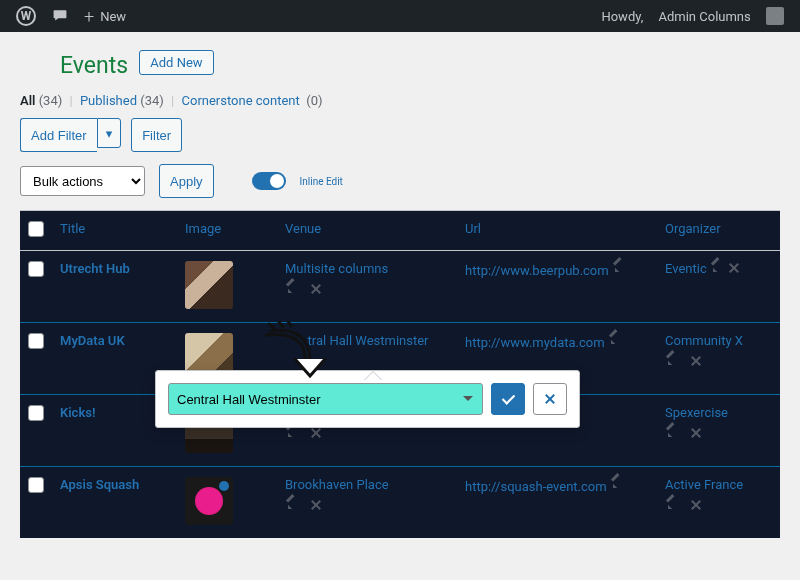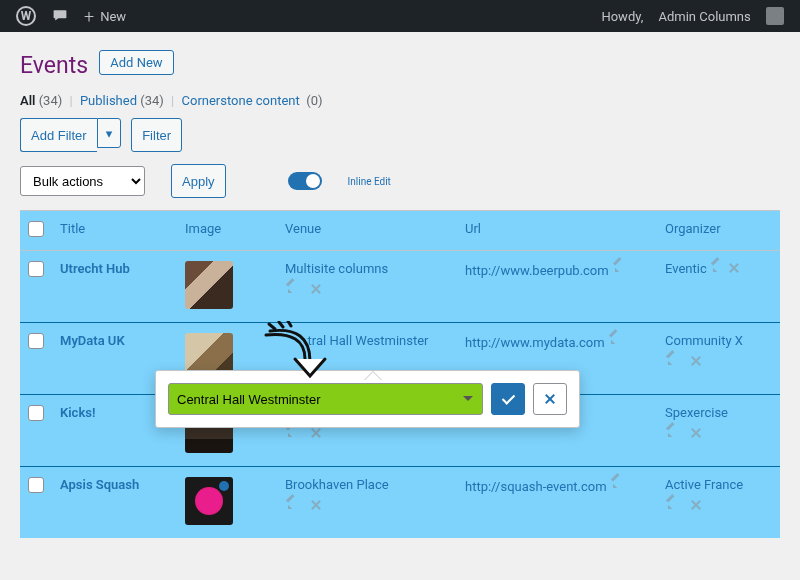--- a/index.html
+++ b/index.html
@@ -8,41 +8,41 @@
 
   
   .wp-adminbar { height: 32px; background: #1d2327; color: #c3c4c7; display: flex; align-items: center; padding: 0 8px; font-size: 13px; }
   .wp-adminbar .ab-item { display: flex; align-items: center; gap: 6px; padding: 0 8px; height: 32px; color: #c3c4c7; }
   .wp-adminbar .spacer { flex: 1; }
   .wp-adminbar .avatar { width: 18px; height: 18px; background: #7b8085; border-radius: 2px; display:inline-block; }
   .wp-logo { width: 20px; height: 20px; border-radius: 50%; border: 2px solid #c3c4c7; display: inline-flex; align-items: center; justify-content: center; font-size: 12px; font-weight: bold; color:#c3c4c7; }
 
   .wrap { padding: 18px 20px 0 20px; }
 
-  h1.page-title { font-size: 23px; font-weight: 400; color:#701a75; display:inline-block; margin-right:8px; }
+  h1.page-title { font-size: 23px; font-weight: 400; color:#15803d; display:inline-block; margin-right:8px;margin-left:40px; }
   .page-title-action { display:inline-block; padding:4px 10px; font-size:13px; border:1px solid #2271b1; color:#2271b1; border-radius:3px; background:#f6f7f7; vertical-align: 6px; cursor:pointer;}
 
   .subsubsub { margin: 14px 0 10px 0; font-size:13px; color:#646970; }
   .subsubsub .current { color:#1d2327; font-weight:600; }
   .subsubsub .sep { margin:0 4px; color:#c3c4c7; }
   .subsubsub .count { color:#646970; }
 
   .btn { border:1px solid #2271b1; background:#f6f7f7; color:#2271b1; padding:16px 10px; font-size:13px; border-radius:3px; cursor:pointer; display:inline-flex; align-items:center; gap:4px; height:30px;}
   .btn-row { display:flex; gap:10px; margin-bottom:12px; }
   .btn.split { border-top-right-radius:0; border-bottom-right-radius:0; border-right:none;}
   .btn.caret { border-top-left-radius:0; border-bottom-left-radius:0; padding:4px 8px;}
   select.bulk { height:30px; border:1px solid #8c8f94; border-radius:3px; padding:0 24px 0 8px; font-size:13px; background:#fff; }
 
-  .actions-row { display:flex; align-items:center; gap:26px; margin-bottom:12px;}
+  .actions-row { display:flex; align-items:center; gap:14px; margin-bottom:12px;}
   .toggle { position:relative; width:34px; height:18px; border-radius:9px; background:#2271b1; display:inline-block;}
   .toggle::after{content:""; position:absolute; right:2px; top:2px; width:14px; height:14px; background:#fff; border-radius:50%;}
   .inline-edit-label{ color:#2271b1; font-weight:400; font-size:10px; }
 
   
-  table.wp-list { width:100%; border-collapse:collapse; background:#7dd3fc; }
+  table.wp-list { width:100%; border-collapse:collapse; background:#0f172a; }
   table.wp-list th, table.wp-list td { text-align:left; padding:10px 8px; vertical-align:top; font-size:13px; border-top:1px solid #0369a1;}
   table.wp-list thead th { border-top:1px solid #c3c4c7; border-bottom:1px solid #c3c4c7; color:#2271b1; font-weight:400;}
   table.wp-list thead th.check, table.wp-list td.check{ width:24px; }
   .col-title{ width:125px;}
   .col-image{ width:100px;}
   .col-venue{ width:180px;}
   .col-url{ width:200px;}
   .col-org{ }
 
   .row-title{ font-weight:600; color:#2271b1;}
@@ -62,21 +62,21 @@
   .icn-x{ position:relative;}
   .icn-x::before,.icn-x::after{content:"";position:absolute;left:1px;top:6px;width:12px;height:2px;background:#8c8f94;}
   .icn-x::before{transform:rotate(45deg);} .icn-x::after{transform:rotate(-45deg);}
 
   input[type=checkbox]{ width:16px; height:16px; border:1px solid #8c8f94; border-radius:3px; appearance:none; background:#fff; cursor:pointer;}
 
   
   .popover { position:absolute; left:155px; top:370px; width:425px; background:#fff; border:1px solid #c3c4c7; box-shadow:0 4px 14px rgba(0,0,0,.2); padding:12px; display:flex; gap:8px; align-items:center; border-radius:3px;}
   .popover::before{content:"";position:absolute;top:-9px;left:208px;width:0;height:0;border:9px solid transparent;border-bottom-color:#c3c4c7;}
   .popover::after{content:"";position:absolute;top:-7px;left:209px;width:0;height:0;border:8px solid transparent;border-bottom-color:#fff;}
-  .popover select{ flex:1; height:32px; border:1px solid #8c8f94; border-radius:3px; padding:0 26px 0 8px; font-size:13px; background:#84cc16; appearance:none; }
+  .popover select{ flex:1; height:32px; border:1px solid #8c8f94; border-radius:3px; padding:0 26px 0 8px; font-size:13px; background:#5eead4; appearance:none; }
   .popover .sel-wrap{ flex:1; position:relative;}
   .popover .sel-wrap::after{content:""; position:absolute; right:10px; top:13px; width:0;height:0;border:5px solid transparent; border-top-color:#555;}
   .popover select{ width:100%; }
   .sq-btn{ width:34px; height:32px; border-radius:3px; display:inline-flex; align-items:center; justify-content:center; cursor:pointer; font-size:16px;}
   .sq-confirm{ background:#2271b1; border:1px solid #2271b1; color:#fff;}
   .sq-cancel{ background:#fff; border:1px solid #8c8f94; color:#3c434a;}
   .check-mark::before{content:"";display:block;width:5px;height:10px;border:solid #fff;border-width:0 2px 2px 0;transform:rotate(45deg);margin-bottom:2px;}
   .x-mark{position:relative;width:14px;height:14px;}
   .x-mark::before,.x-mark::after{content:"";position:absolute;left:1px;top:6px;width:12px;height:2px;background:#2271b1;}
   .x-mark::before{transform:rotate(45deg);}.x-mark::after{transform:rotate(-45deg);}

